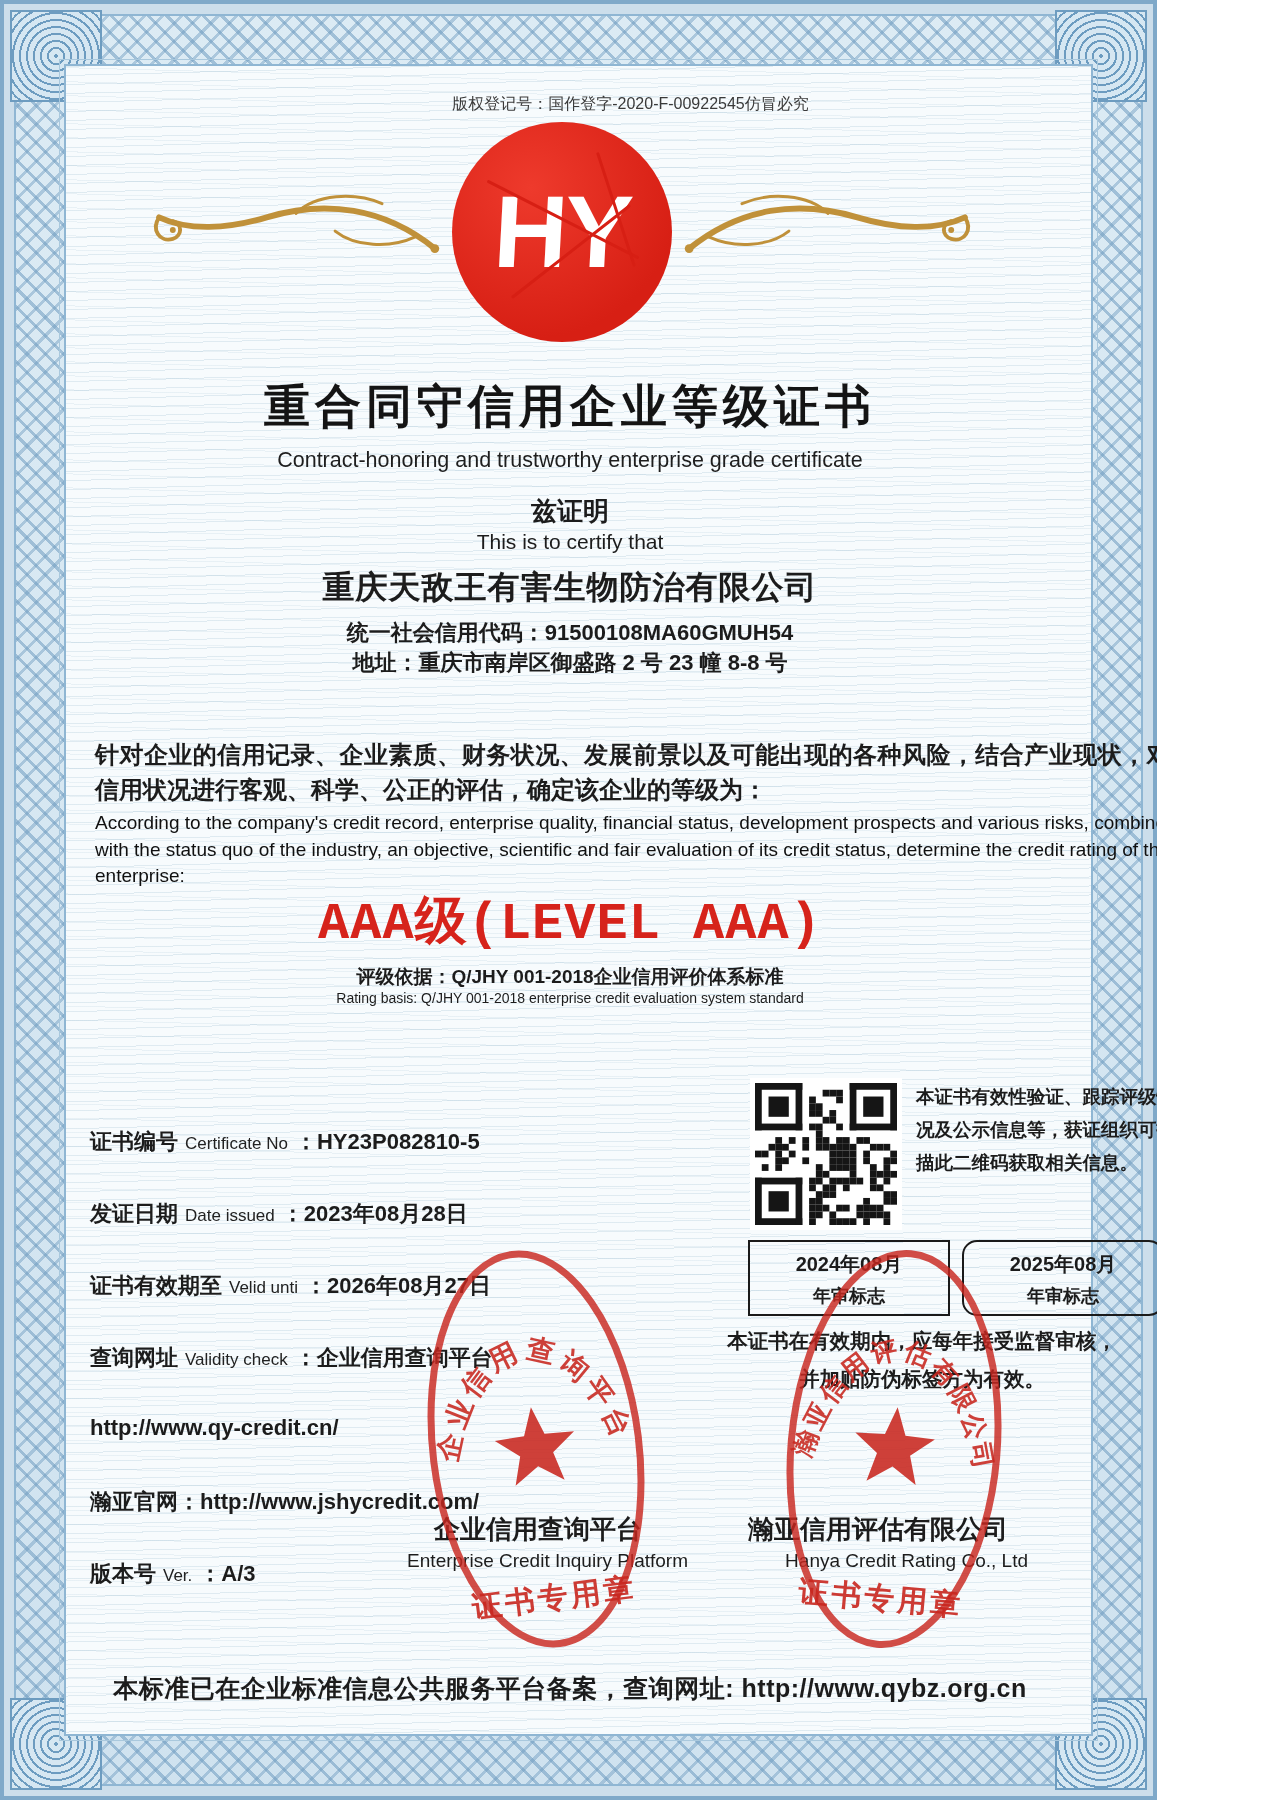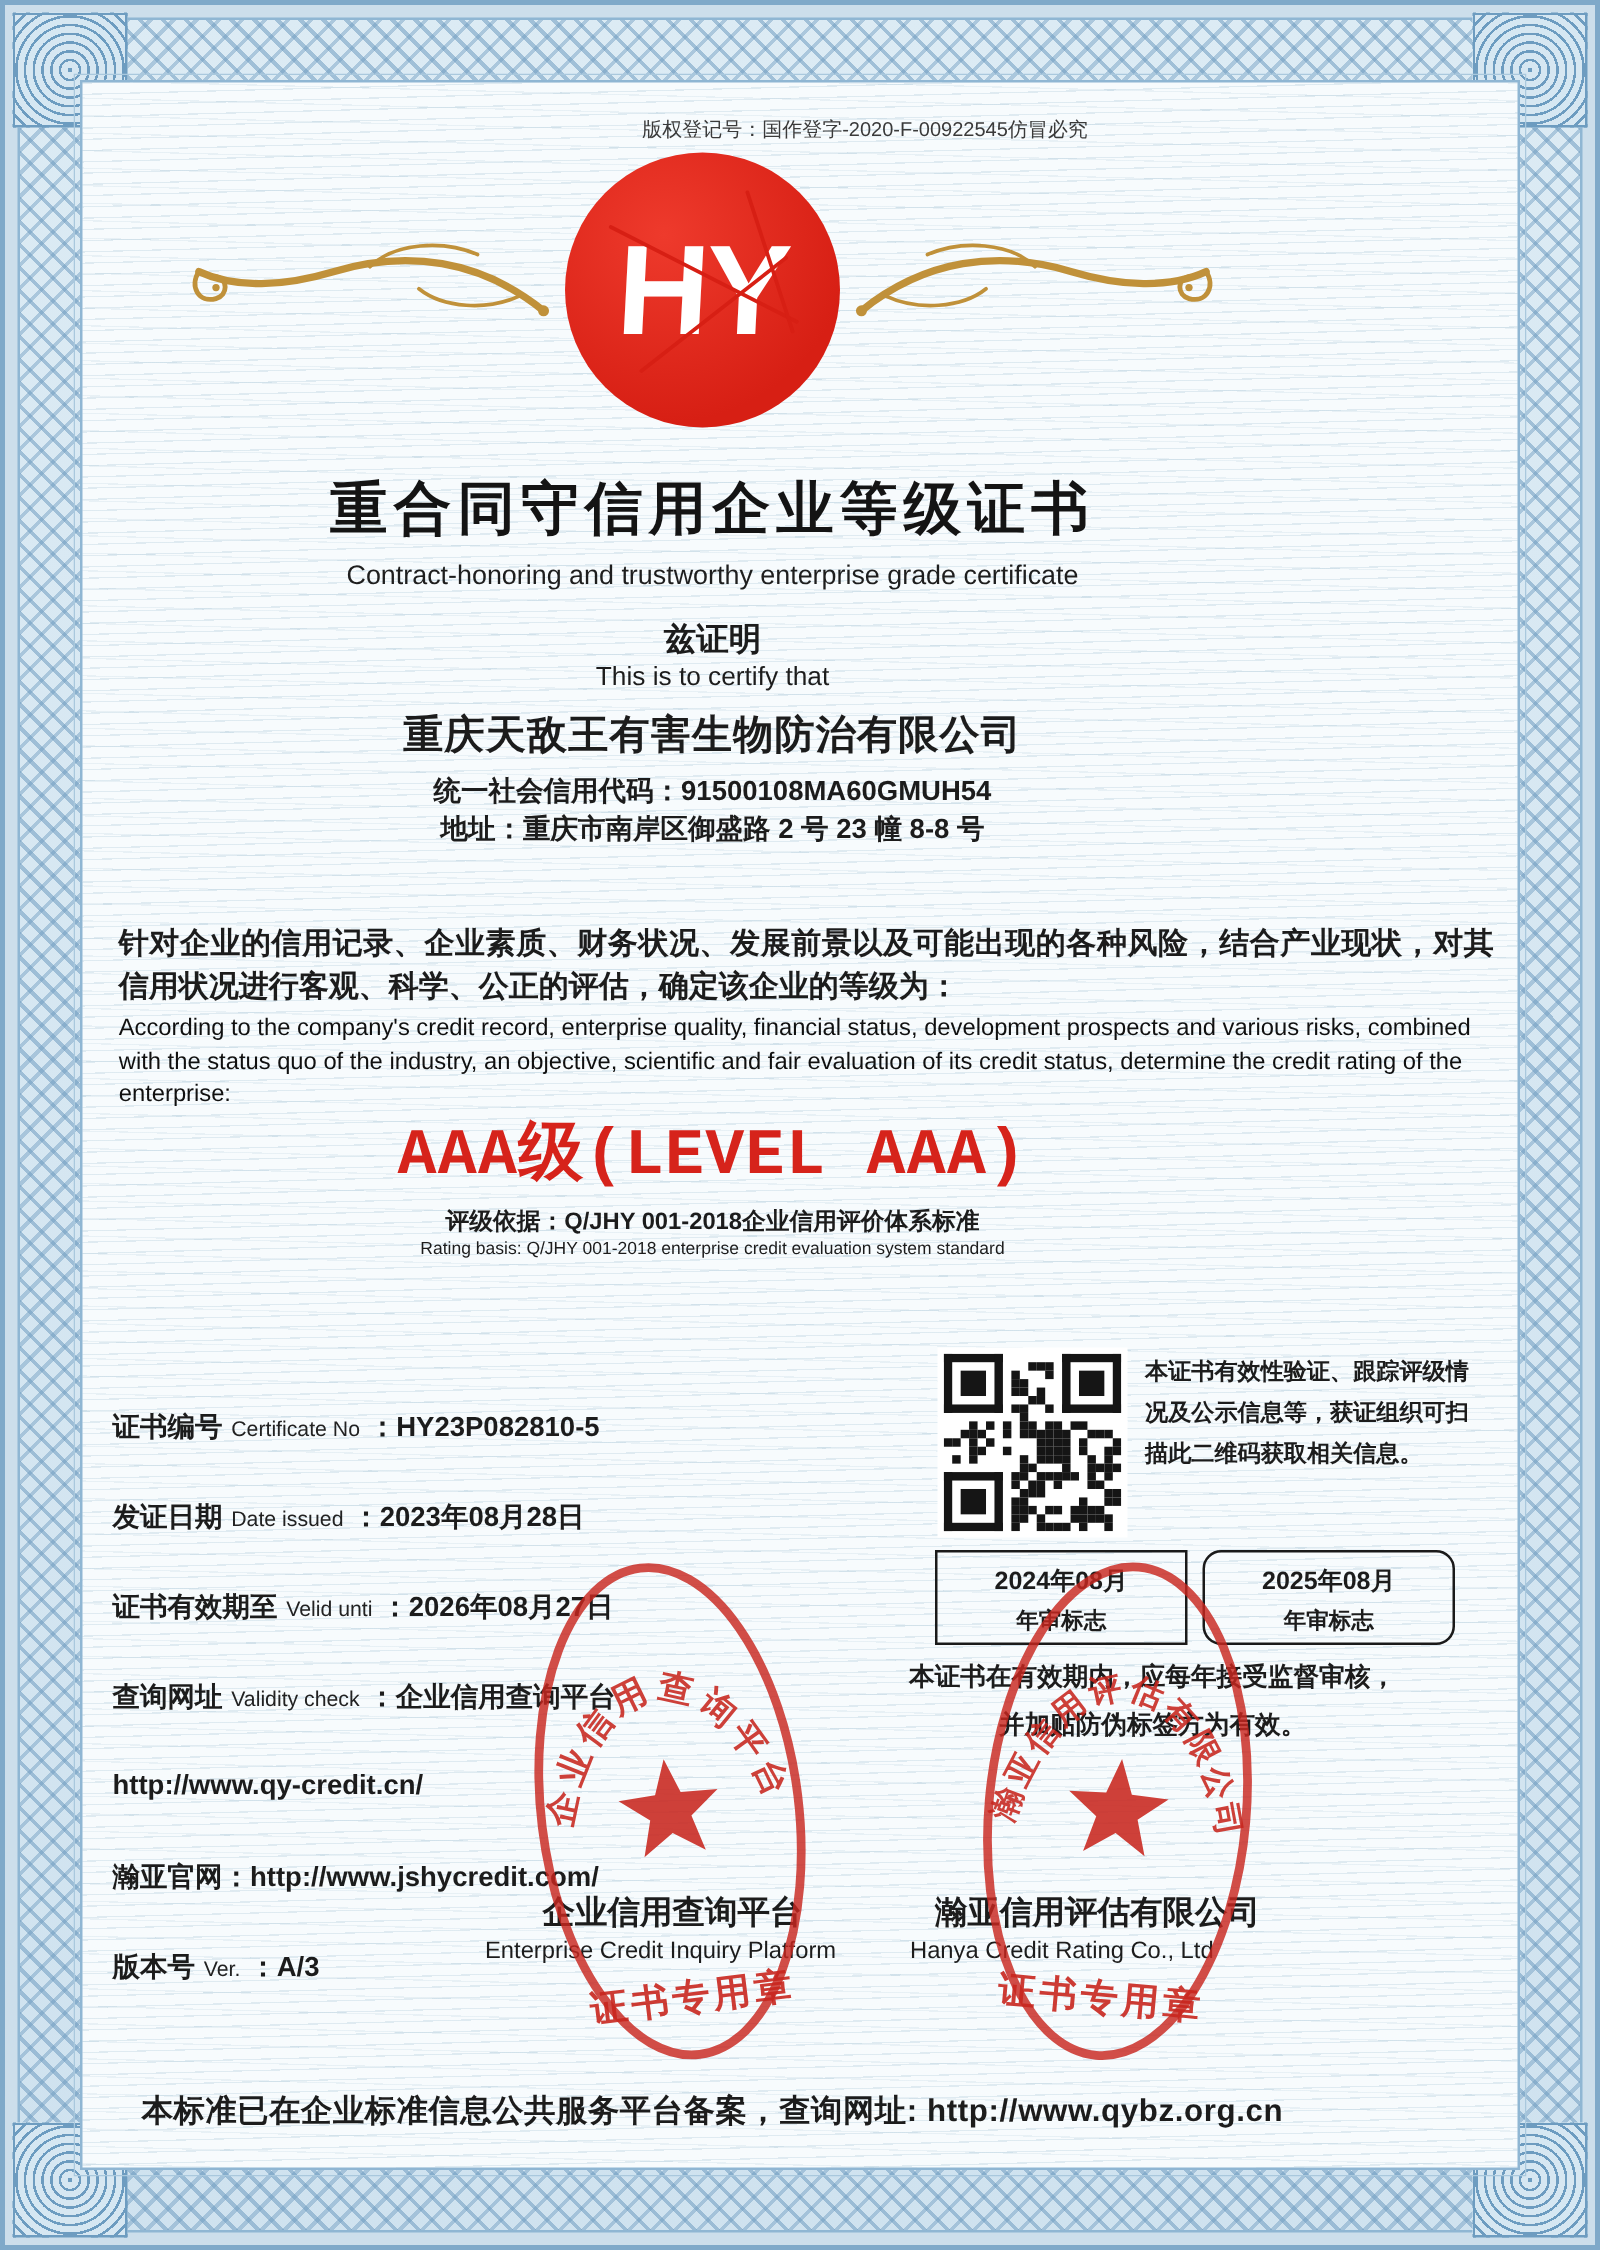--- a/index.html
+++ b/index.html
@@ -1,18 +1,18 @@
 <!DOCTYPE html>
 <html><head>
 <meta charset="utf-8">
 <style>
   html,body{margin:0;padding:0;background:#ffffff;}
   *{box-sizing:border-box;}
   body{font-family:"Liberation Sans","DejaVu Sans",sans-serif;color:#1c1c1c;}
-  .page{position:relative;width:1280px;height:1800px;overflow:hidden;
+  .page{position:relative;width:1157px;height:1800px;overflow:hidden;
     background:
       repeating-linear-gradient(45deg,rgba(111,156,192,.55) 0 3px,transparent 3px 13px),
       repeating-linear-gradient(-45deg,rgba(111,156,192,.45) 0 3px,transparent 3px 13px),
       linear-gradient(180deg,#dcebf4,#cfe2ef);
     box-shadow:inset 0 0 0 4px #7fa9c9, inset 0 0 0 14px rgba(255,255,255,.55), inset 0 0 0 16px #8fb6d3;}
   .corner{position:absolute;width:92px;height:92px;
     background:repeating-radial-gradient(circle at 50% 50%,#6d9cc0 0 2px,#d6e7f2 2px 7px);
     box-shadow:inset 0 0 0 2px #6d9cc0;}
   .c-tl{top:10px;left:10px}.c-tr{top:10px;right:10px}.c-bl{bottom:10px;left:10px}.c-br{bottom:10px;right:10px}
   .sheet{position:absolute;inset:64px;background:#f7fbfd;border:2px solid #8fb6d3;outline:1px solid #a9c8dd;outline-offset:4px;}
@@ -68,21 +68,21 @@
   .rb-month{font-size:20px;font-weight:600;}
   .rb-label{font-size:18px;font-weight:600;margin-top:6px;}
 
   .sup1{top:1327px;left:652px;width:540px;text-align:center;font-size:20.5px;font-weight:600;}
   .sup2{top:1365px;left:652px;width:540px;text-align:center;font-size:20.5px;font-weight:600;}
 
   .stamp{top:1243px;width:224px;height:412px;}
   .s-left{left:424px;transform:rotate(-7deg);}
   .s-right{left:782px;transform:rotate(5deg);}
   .org-cn{top:1512px;width:300px;text-align:center;font-size:26px;font-weight:700;white-space:nowrap;}
-  .org-en{top:1550px;width:300px;text-align:left;font-size:19px;white-space:nowrap;}
+  .org-en{top:1550px;width:300px;text-align:right;font-size:19px;white-space:nowrap;}
   .o-left{left:388px;}
   .o-right{left:728px;}
 
   .footer{top:1672px;left:0;width:1140px;text-align:center;font-size:25px;font-weight:600;letter-spacing:.5px;}
 </style>
 </head>
 <body>
 
 <div class="page">
   <div class="corner c-tl"></div>

